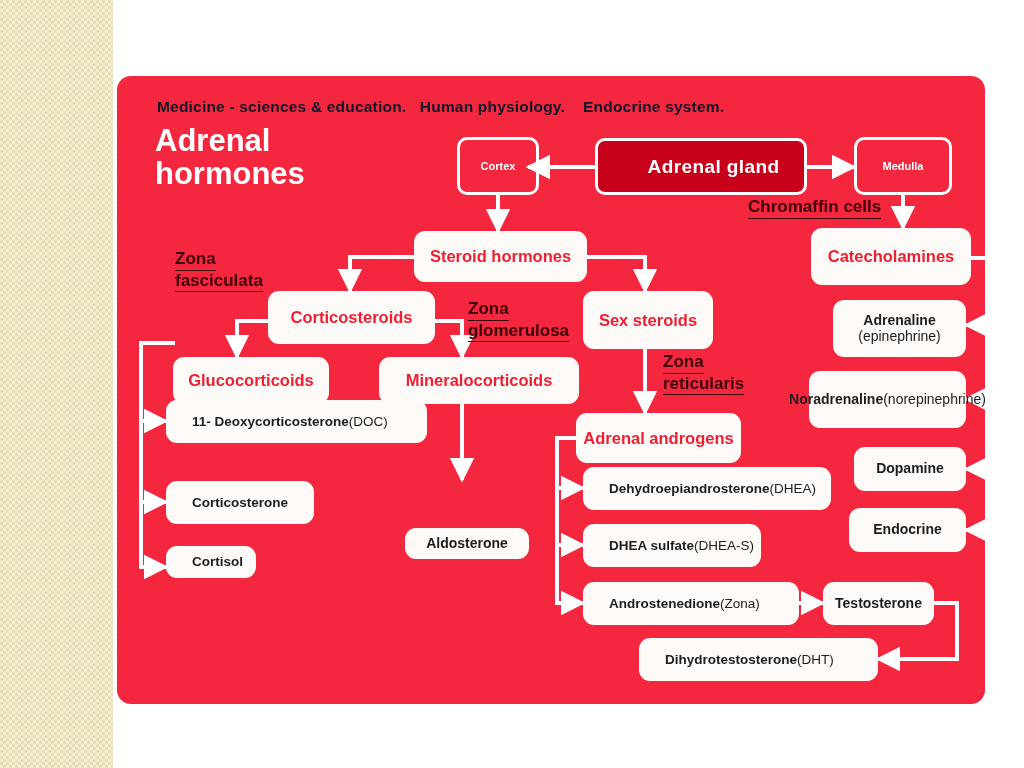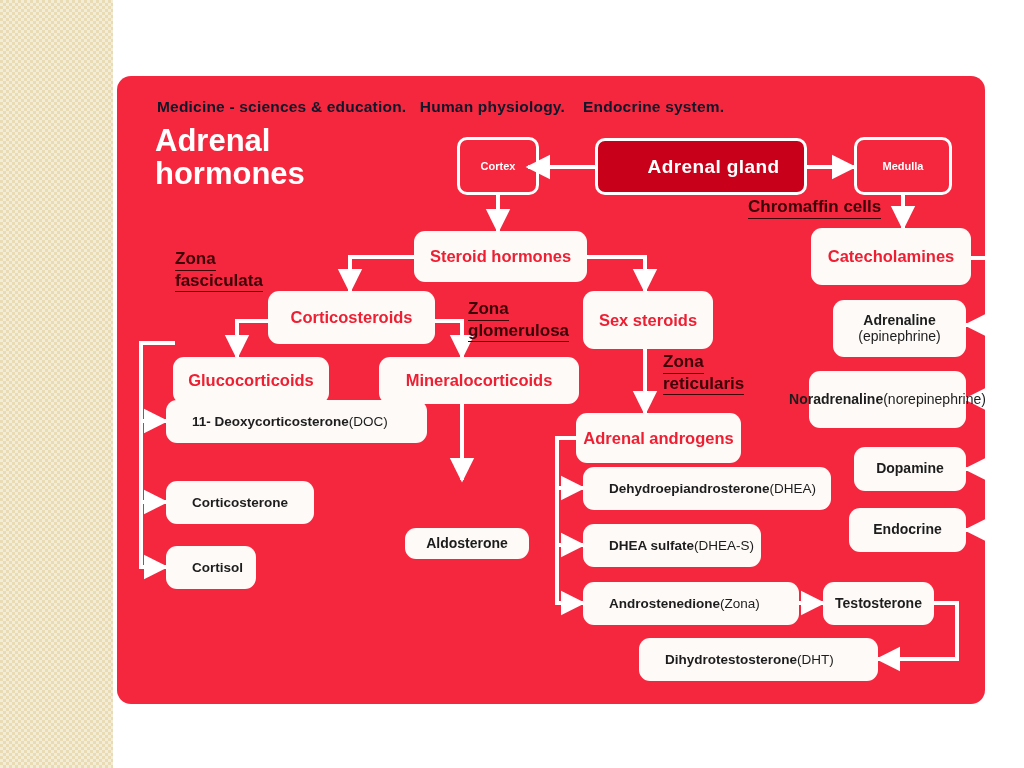--- a/index.html
+++ b/index.html
@@ -173,21 +173,21 @@
 
     <div class="node filled red-head" style="left:459px;top:337px;width:165px;height:50px;">Adrenal androgens</div>
 
     <div class="node filled black-leaf" style="left:49px;top:324px;width:261px;height:43px;">
       <span>11- Deoxycorticosterone </span>
         <span class="paren">(DOC)</span>
     </div>
 
     <div class="node filled black-leaf" style="left:49px;top:405px;width:148px;height:43px;">Corticosterone</div>
 
-    <div class="node filled black-leaf" style="left:49px;top:470px;width:90px;height:43px;">Cortisol</div>
+    <div class="node filled black-leaf" style="left:49px;top:470px;width:90px;height:32px;">Cortisol</div>
 
     <div class="node filled black-center" style="left:288px;top:404px;width:124px;height:31px;margin-top:48px;">Aldosterone</div>
 
     <div class="node filled black-leaf" style="left:466px;top:391px;width:248px;height:43px;">
       <span>Dehydroepiandrosterone</span>
         <span class="paren">(DHEA)</span>
     </div>
 
     <div class="node filled black-leaf" style="left:466px;top:448px;width:178px;height:43px;">
       <span>DHEA sulfate </span>

